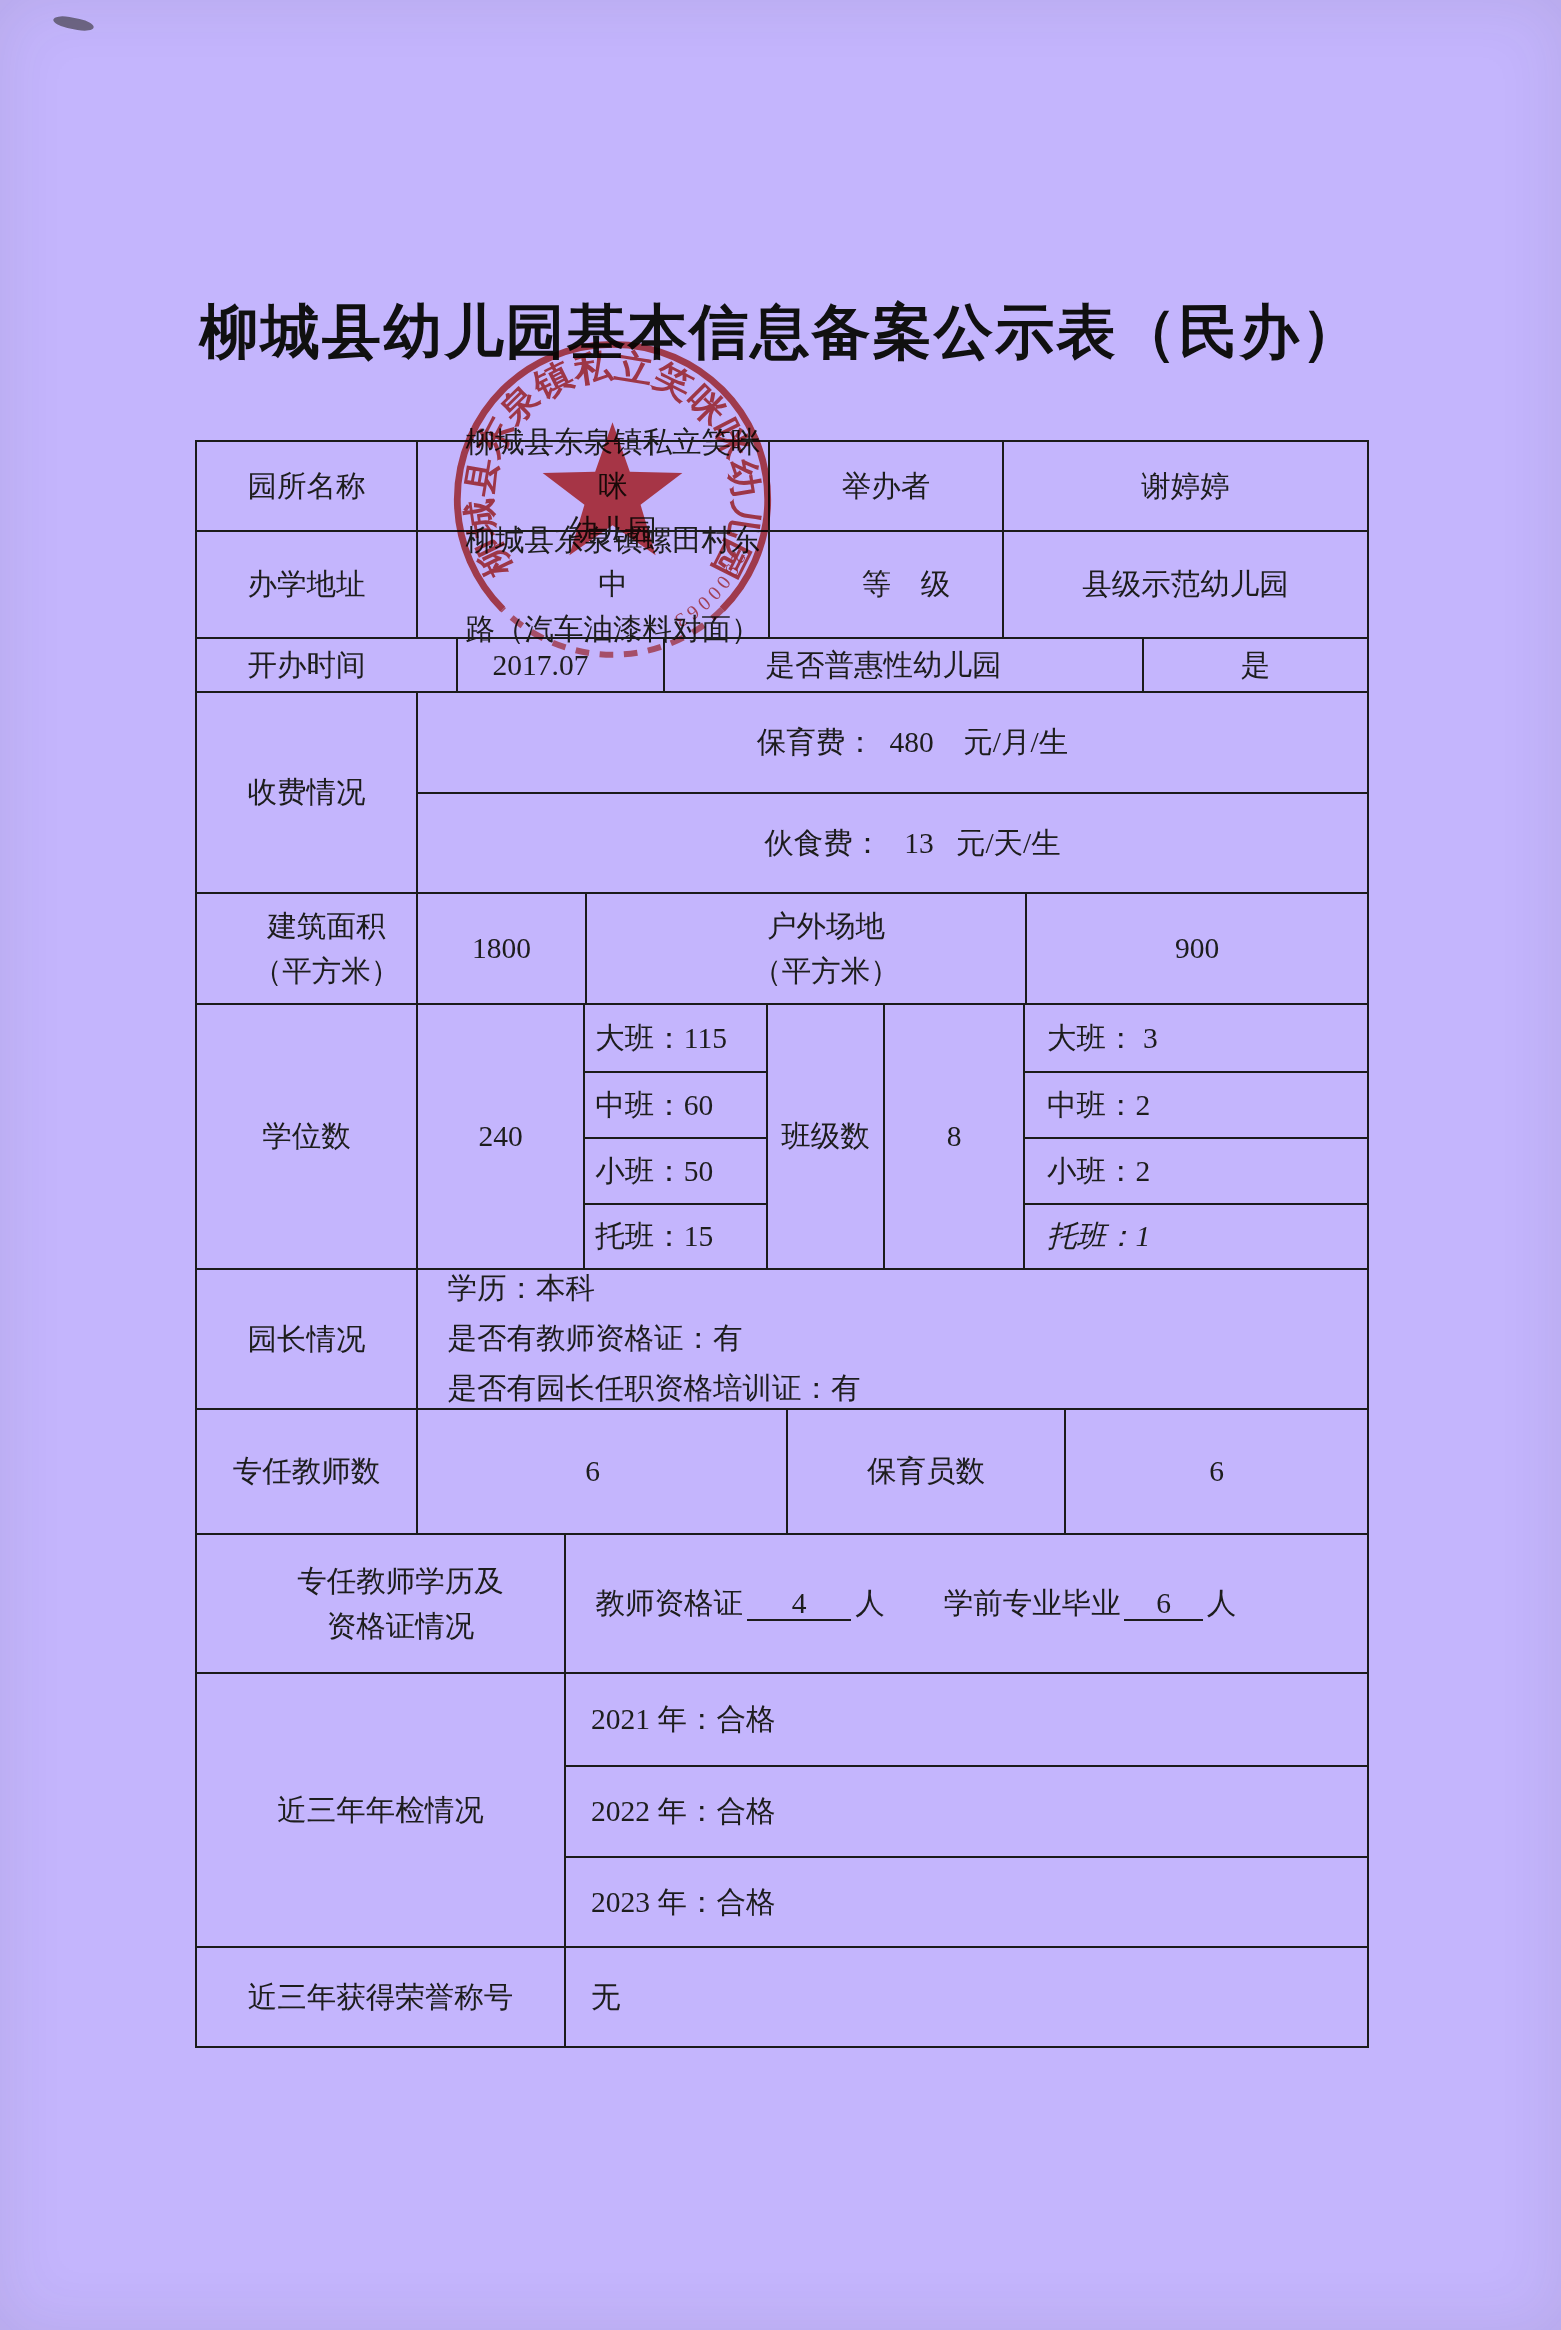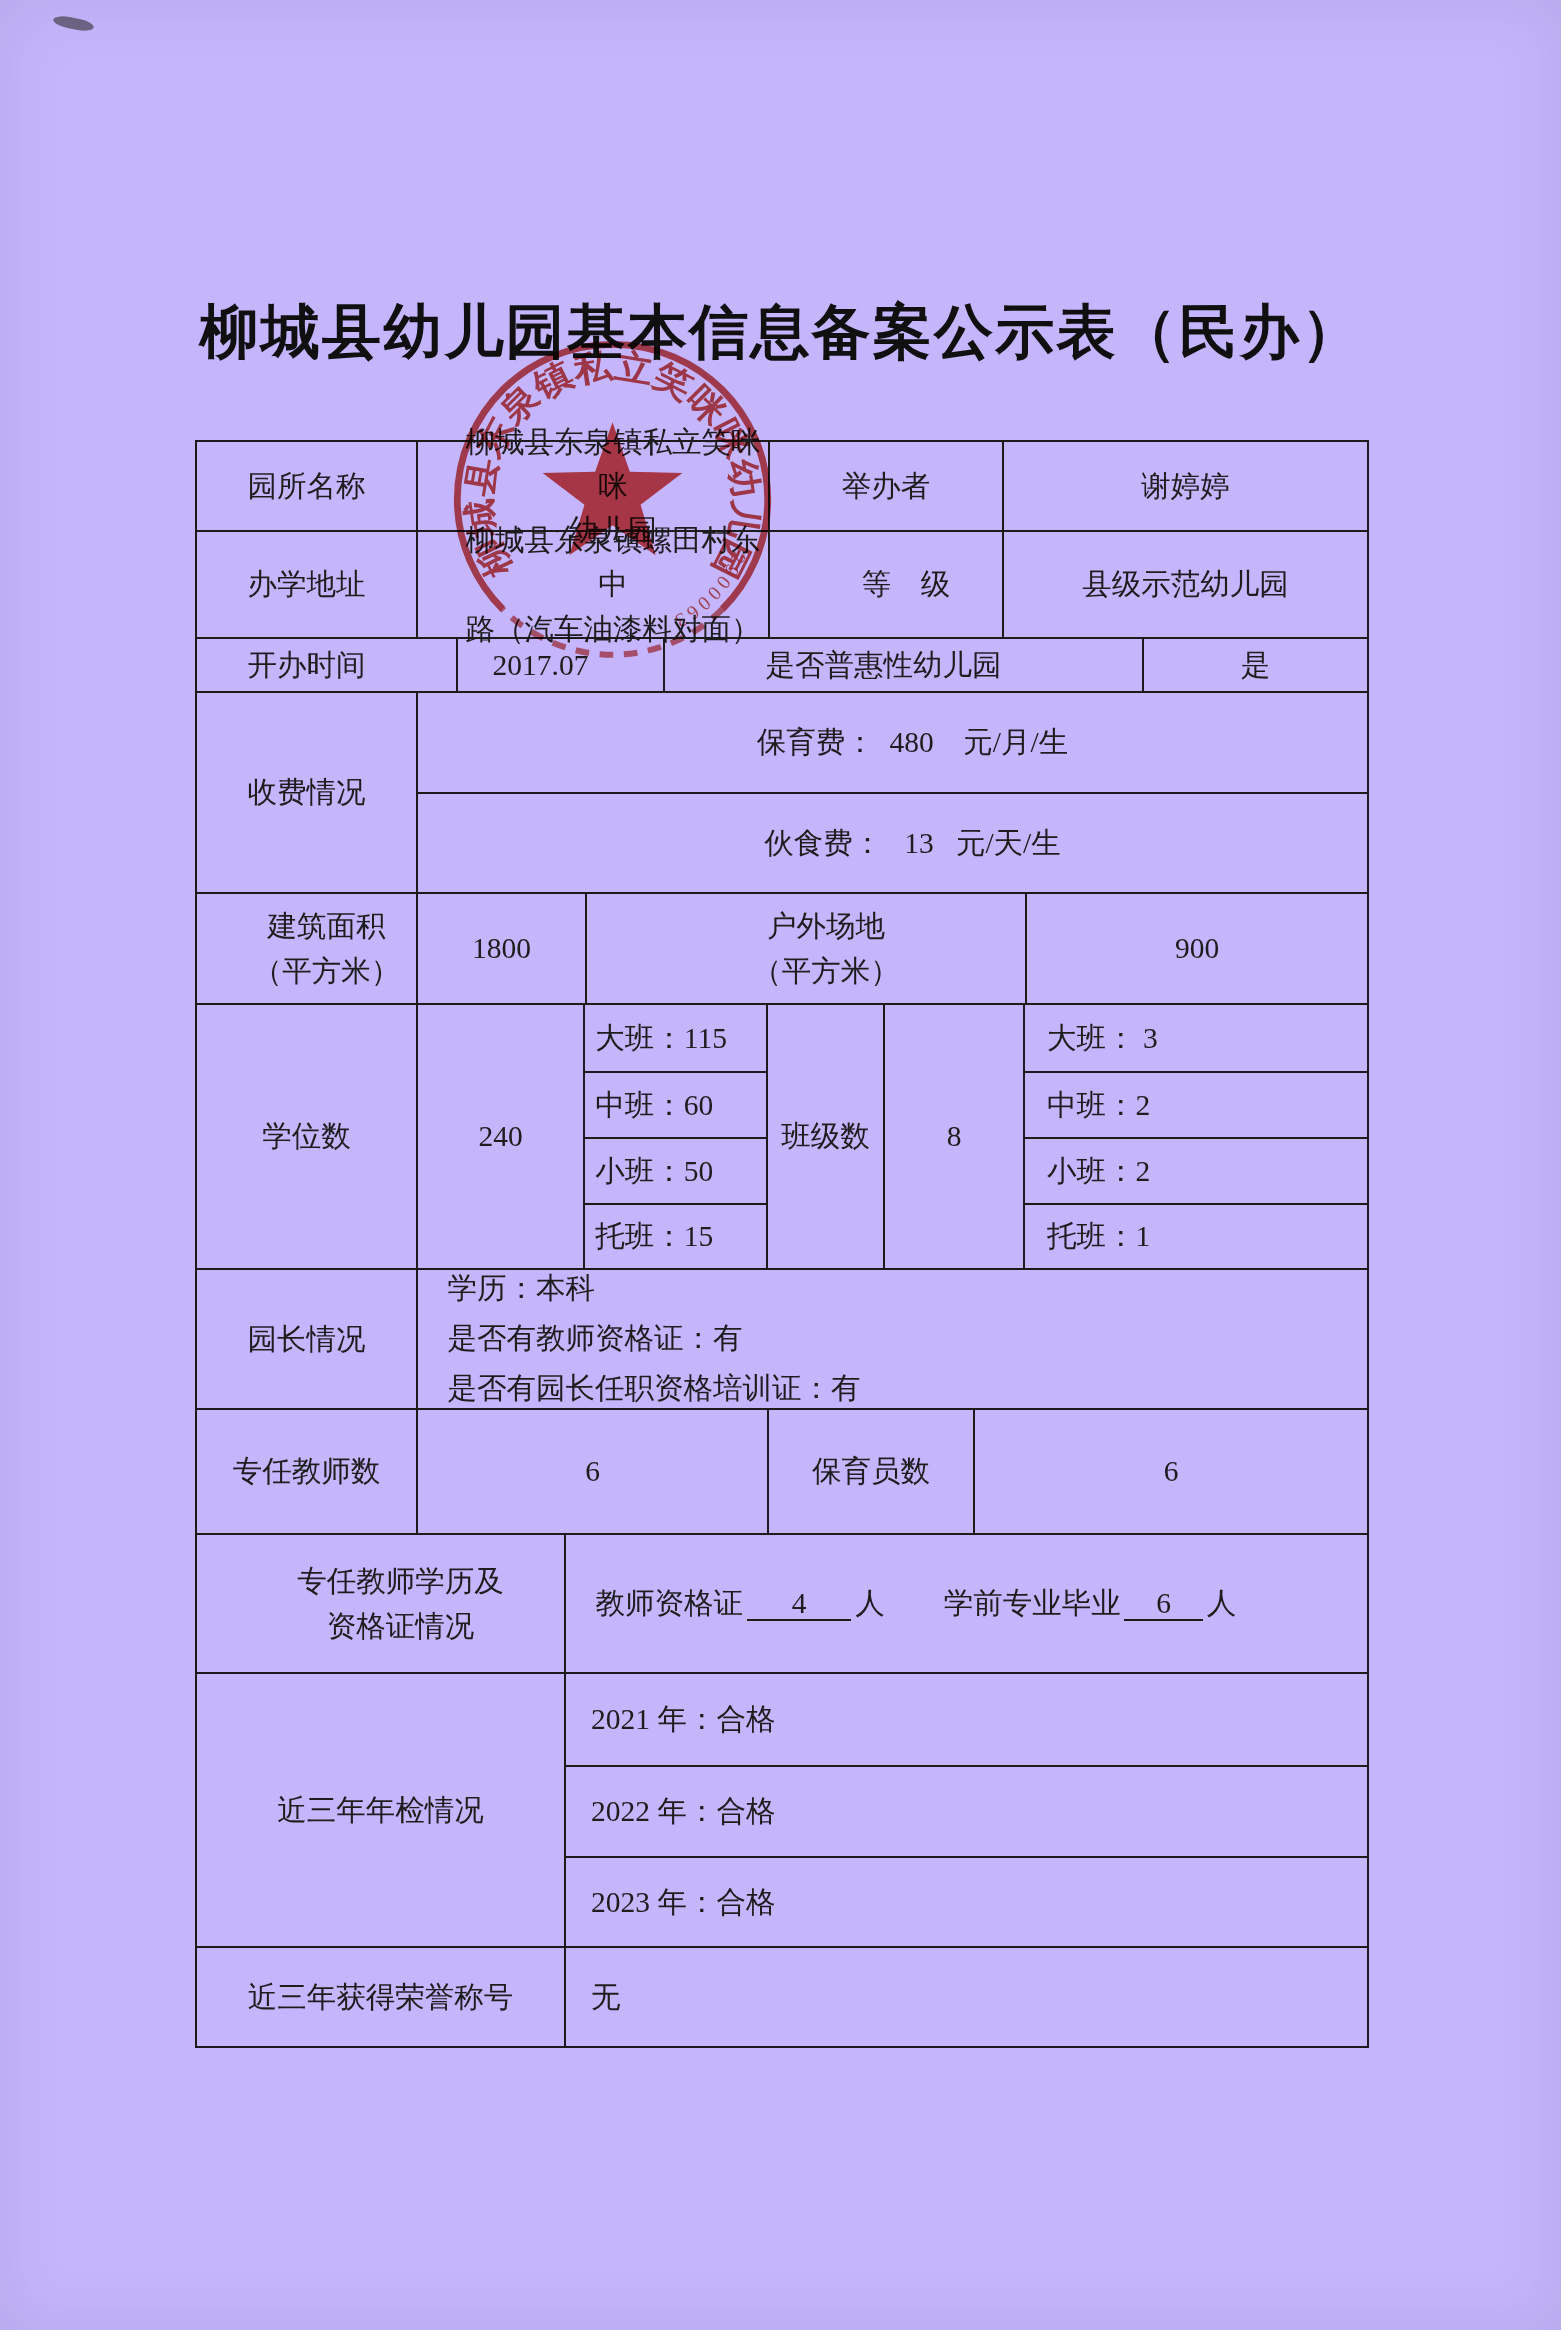--- a/index.html
+++ b/index.html
@@ -42,21 +42,21 @@
   .pre{white-space:pre-wrap;padding-left:40px;}
   .left{justify-content:flex-start;text-align:left;padding-left:25px;}
   .colwrap{display:flex;flex-direction:column;box-sizing:border-box;}
   .colwrap > .sub{box-sizing:border-box;display:flex;align-items:center;}
   .colwrap > .sub + .sub{border-top:2.2px solid #1b1b1b;}
   .sub.center{justify-content:center;text-align:center;}
   .grow{flex:1;}
   .w297{width:219px;} .w478{width:352px;} .w346{width:234px;}
   .w227{width:167px;} .w595{width:439px;} .w229{width:169px;}
   .w596{width:440px;} .w248{width:183px;} .w159{width:117px;}
-  .w190{width:140px;} .w476{width:351px;} .w350{width:206px;}
+  .w190{width:140px;} .w476{width:351px;} .w350{width:278px;margin-left:19px;}
   .w497{width:367px;}
   .h120{height:88px;} .h145{height:107px;} .h100{height:54px;gap:40px;}
   .h273{height:201px;} .h150{height:111px;} .h360{height:265px;}
   .h190{height:140px;} .h170{height:125px;} .h188{height:139px;}
   .h372{height:274px;} .h136{height:100px;}
   .linescol{
     display:flex;flex-direction:column;justify-content:center;
     align-items:flex-start;text-align:left;gap:14.7px;padding-left:29.5px;
   }
   .linescol .ln{font-size:29.5px;line-height:1.2;}
@@ -129,21 +129,21 @@
         <div class="sub cell left" style="height:66px;padding-left:10.3px;">中班：60</div>
         <div class="sub cell left" style="height:66px;padding-left:10.3px;">小班：50</div>
         <div class="sub cell left grow" style="padding-left:10.3px;">托班：15</div>
       </div>
       <div class="cell w159">班级数</div>
       <div class="cell w190">8</div>
       <div class="colwrap grow">
         <div class="sub cell left" style="height:66px;padding-left:22px;">大班： 3</div>
         <div class="sub cell left" style="height:66px;padding-left:22px;">中班：2</div>
         <div class="sub cell left" style="height:66px;padding-left:22px;">小班：2</div>
-        <div class="sub cell left grow" style="padding-left:22px;">托班：1</div>
+        <div class="sub cell left grow" style="padding-left:22px;font-style:italic;">托班：1</div>
       </div>
     </div>
 
     <div class="band h190">
       <div class="cell w297">园长情况</div>
       <div class="linescol grow">
         <div class="ln">学历：本科</div>
         <div class="ln">是否有教师资格证：有</div>
         <div class="ln">是否有园长任职资格培训证：有</div>
       </div>

